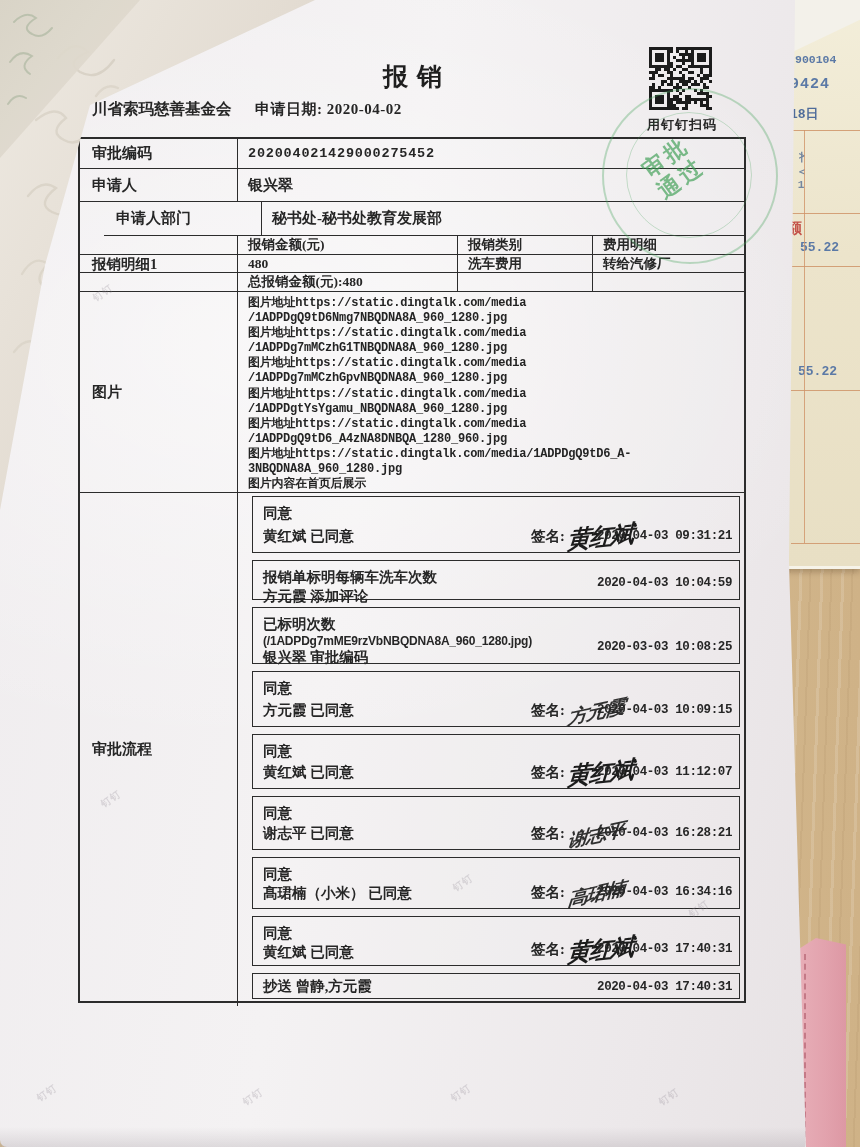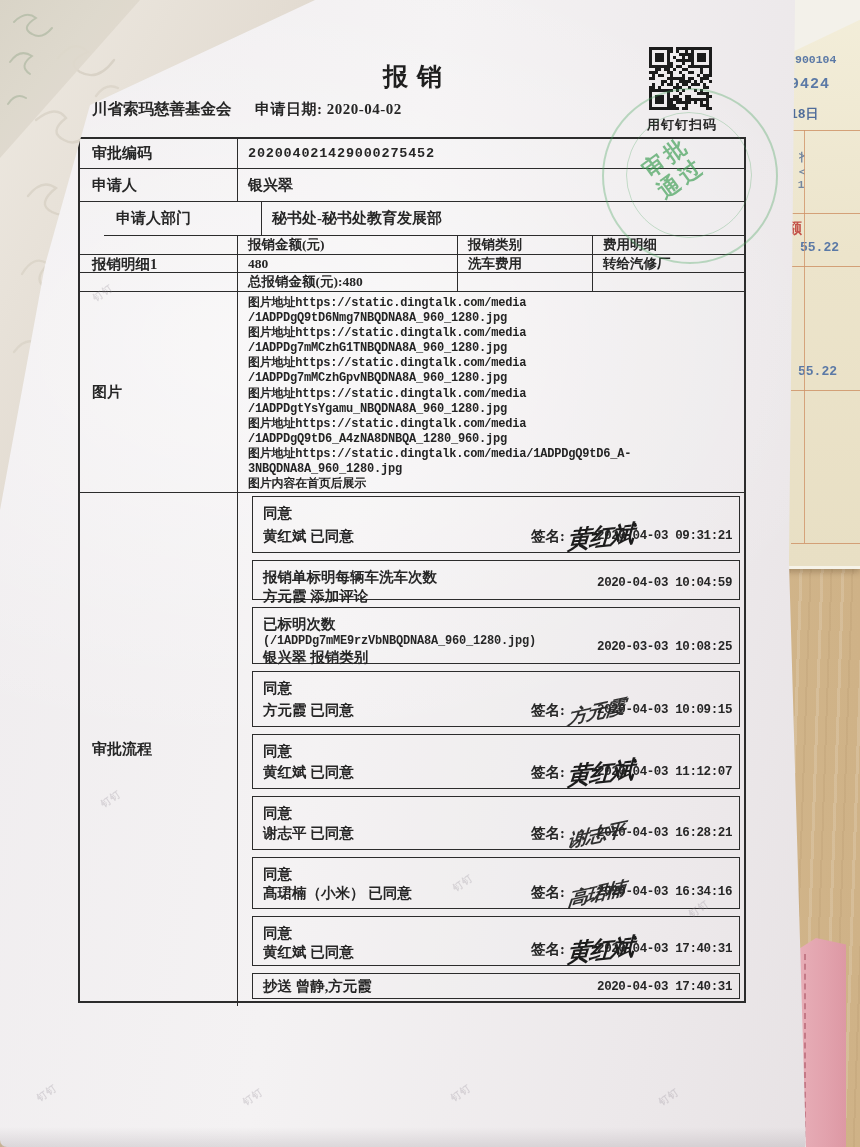--- a/index.html
+++ b/index.html
@@ -78,21 +78,21 @@
   .img-lines{padding:4px 0 0 10px;align-items:flex-start;display:block;}
   .img-line{font-family:"Liberation Mono",monospace;font-size:12px;line-height:15.1px;
     font-weight:600;letter-spacing:-.2px;white-space:nowrap;color:#242424;}
   
   .rapr{height:508px;}
   .apr-cell{display:block;padding-top:3px;}
   .apr-box{position:relative;border:1.6px solid #2c2c2c;margin:0 4px 7px;padding:7px 10px 6px;
     box-sizing:border-box;font-size:14.5px;font-weight:600;color:#262626;
     display:flex;flex-direction:column;justify-content:space-between;}
   .apr-l2{white-space:nowrap;}
-  .apr-path{font-family:Liberation Mono, monospace;font-size:12px;font-weight:600;letter-spacing:-.2px;}
+  .apr-path{font-family:Liberation Sans, sans-serif;font-size:12px;font-weight:600;letter-spacing:-.2px;}
   .apr-sign{position:absolute;left:278px;bottom:6px;display:flex;align-items:flex-end;}
   .sign-label{font-size:14.5px;font-weight:700;}
   .signature{font-family:"DejaVu Serif",serif;font-style:italic;font-weight:700;font-size:24px;
     display:inline-block;transform:rotate(-6deg) skewX(-10deg);letter-spacing:-2px;line-height:.9;
     color:#1c1c1c;margin:0 0 -2px 2px;}
   .sig-b{transform:rotate(-12deg) skewX(-16deg) scaleY(.85);font-size:21px;opacity:.9;}
   .apr-time{position:absolute;right:7px;bottom:9px;font-family:"Liberation Mono",monospace;
     font-size:12.5px;font-weight:700;letter-spacing:-.4px;}
   .apr-cc{flex-direction:row;align-items:center;padding-top:2px;padding-bottom:2px;}
   
@@ -455,21 +455,21 @@
 
           <div class="apr-box" style="height:40px;justify-content:space-between;">
             <div>报销单标明每辆车洗车次数</div>
             <div class="apr-l2">方元霞 添加评论</div>
             <div class="apr-time">2020-04-03 10:04:59</div>
           </div>
 
           <div class="apr-box" style="height:57px;">
             <div>已标明次数</div>
             <div class="apr-l2 apr-path">(/1ADPDg7mME9rzVbNBQDNA8A_960_1280.jpg)</div>
-            <div class="apr-l2">银兴翠 报销类别</div>
+            <div class="apr-l2">银兴翠 审批编码</div>
             <div class="apr-time">2020-03-03 10:08:25</div>
           </div>
 
           <div class="apr-box" style="height:56px;">
             <div>同意</div>
             <div class="apr-l2">方元霞 已同意</div>
             <div class="apr-sign">
                 <span class="sign-label">签名:</span>
                 <span class="signature sig-b">方元霞</span>
               </div>

